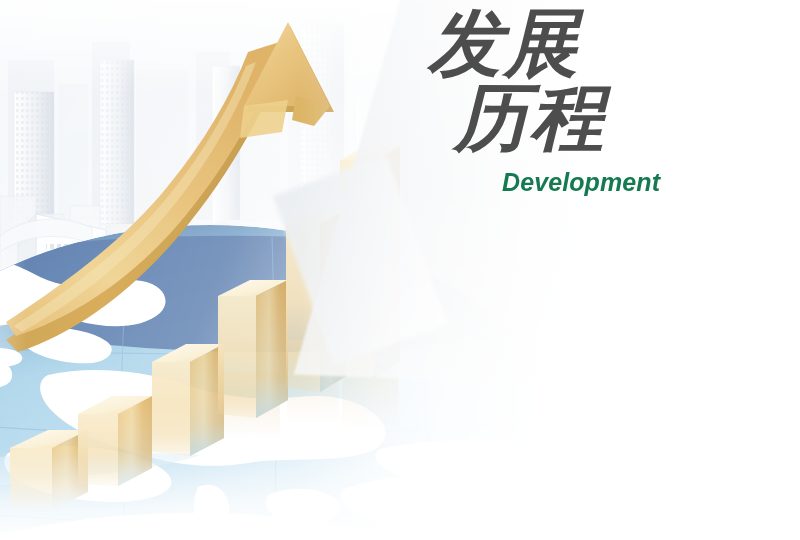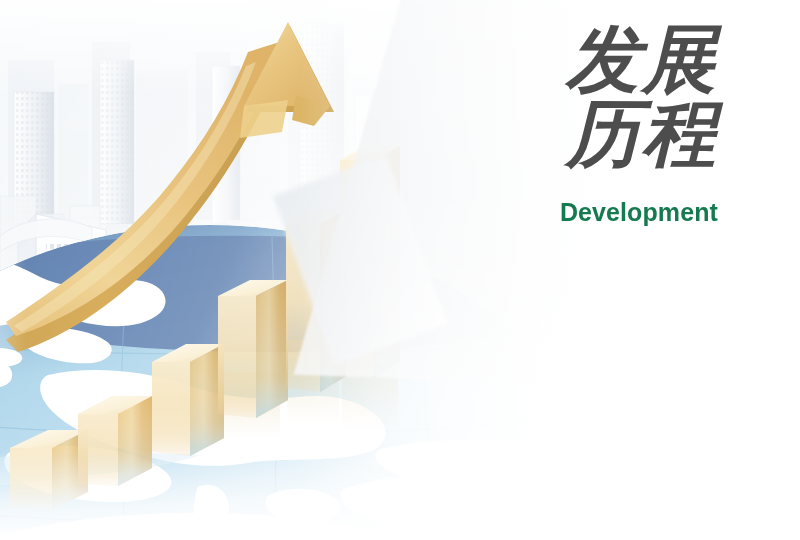--- a/index.html
+++ b/index.html
@@ -55,21 +55,21 @@
   .globe{position:absolute;left:-120px;top:225px;width:760px;height:430px;}
 
   
   .bars{position:absolute;left:0;top:0;width:800px;height:540px;}
 
   
   .arrow{position:absolute;left:0;top:0;width:420px;height:360px;}
 
   
   .title-block{
-    position:absolute;left:428px;top:26px;width:290px;text-align:right;
+    position:absolute;left:428px;top:10px;width:290px;
   }
   .cn-line{
     color:#4d4d4d;
     font-family:"Liberation Serif","DejaVu Serif",serif;
     font-weight:700;
     font-size:74px;
     line-height:.94;
     letter-spacing:2px;
     white-space:nowrap;
     font-style:italic;
@@ -78,21 +78,21 @@
   .cn-line.l1{margin-left:0px;}
   .cn-line.l2{margin-left:26px;margin-top:4px;}
   .en-line{
     color:#157a4f;
     font-size:25px;
     font-weight:700;
     line-height:1.22;
     letter-spacing:.1px;
     margin-left:74px;
   }
-  .en-line.e1{margin-top:28px;}
+  .en-line.e1{margin-top:14px;font-style:italic;}
 </style>
 </head>
 <body>
 
 <div id="banner">
 
   <div class="city">
     <svg width="430" height="330" viewBox="0 0 430 330">
       <defs>
         <linearGradient id="skyFade" x1="0" y1="0" x2="1" y2="0.45">

